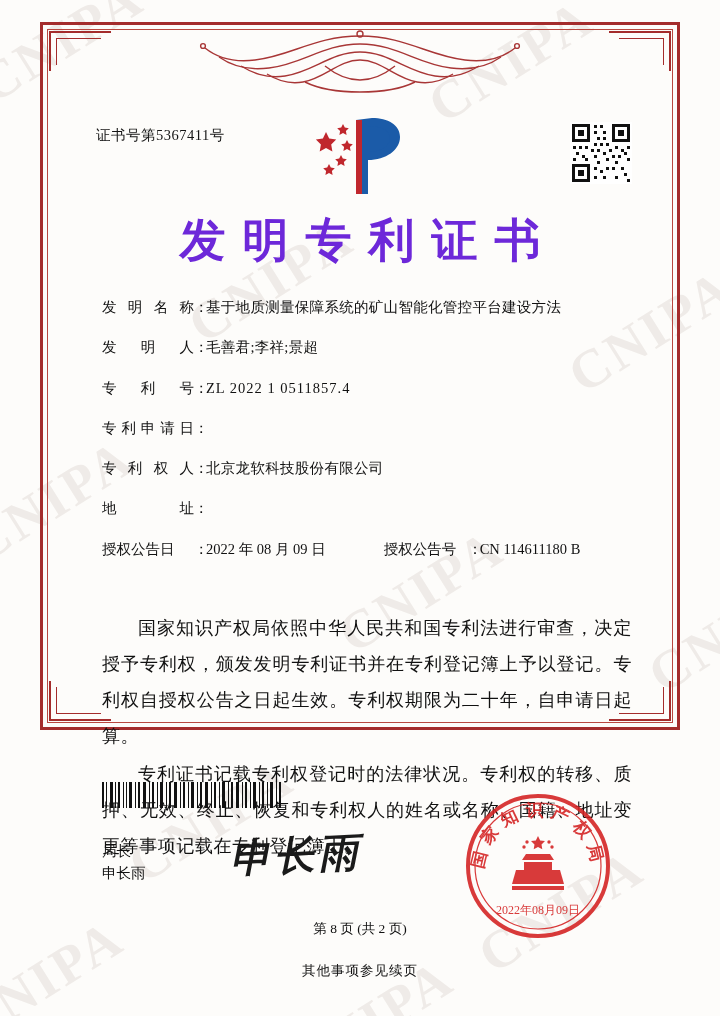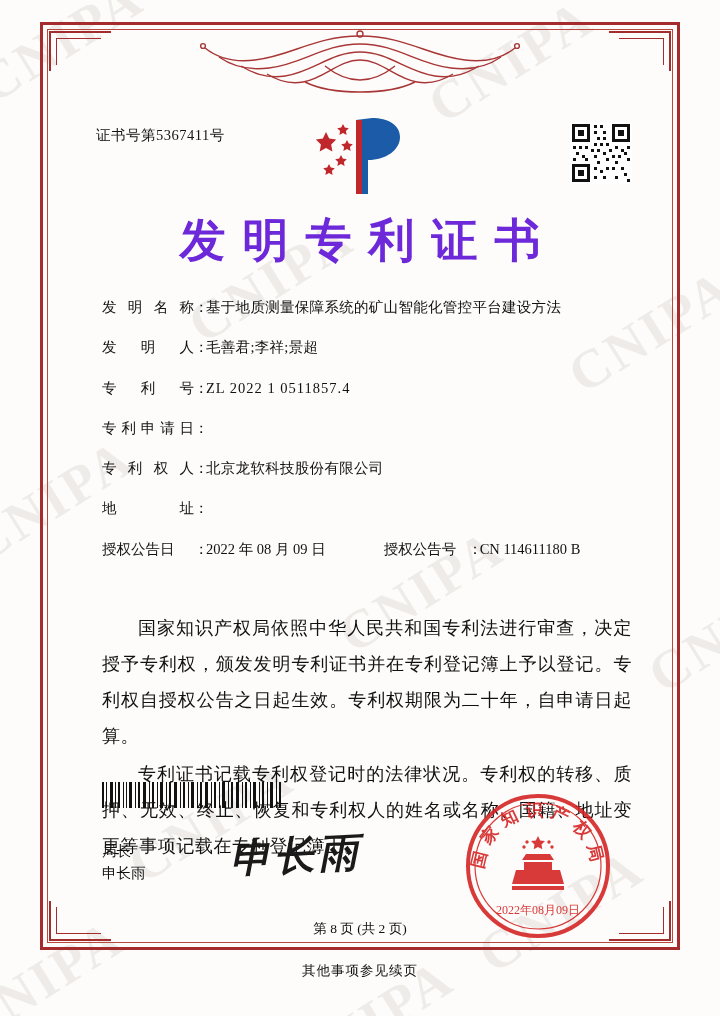--- a/index.html
+++ b/index.html
@@ -44,21 +44,21 @@
   .wm9 { left: -50px;  top: 950px; }
   .wm10 { left: 470px; top: 880px; }
   .wm11 { left: 280px; top: 990px; }
 
   
   .cert {
     position: absolute;
     left: 40px;
     top: 22px;
     width: 640px;
-    height: 928px;
+    height: 708px;
     z-index: 2;
   }
   .border-outer {
     position: absolute;
     inset: 0;
     border: 3px solid #a42c2c;
     box-sizing: border-box;
   }
   .border-inner {
     position: absolute;

